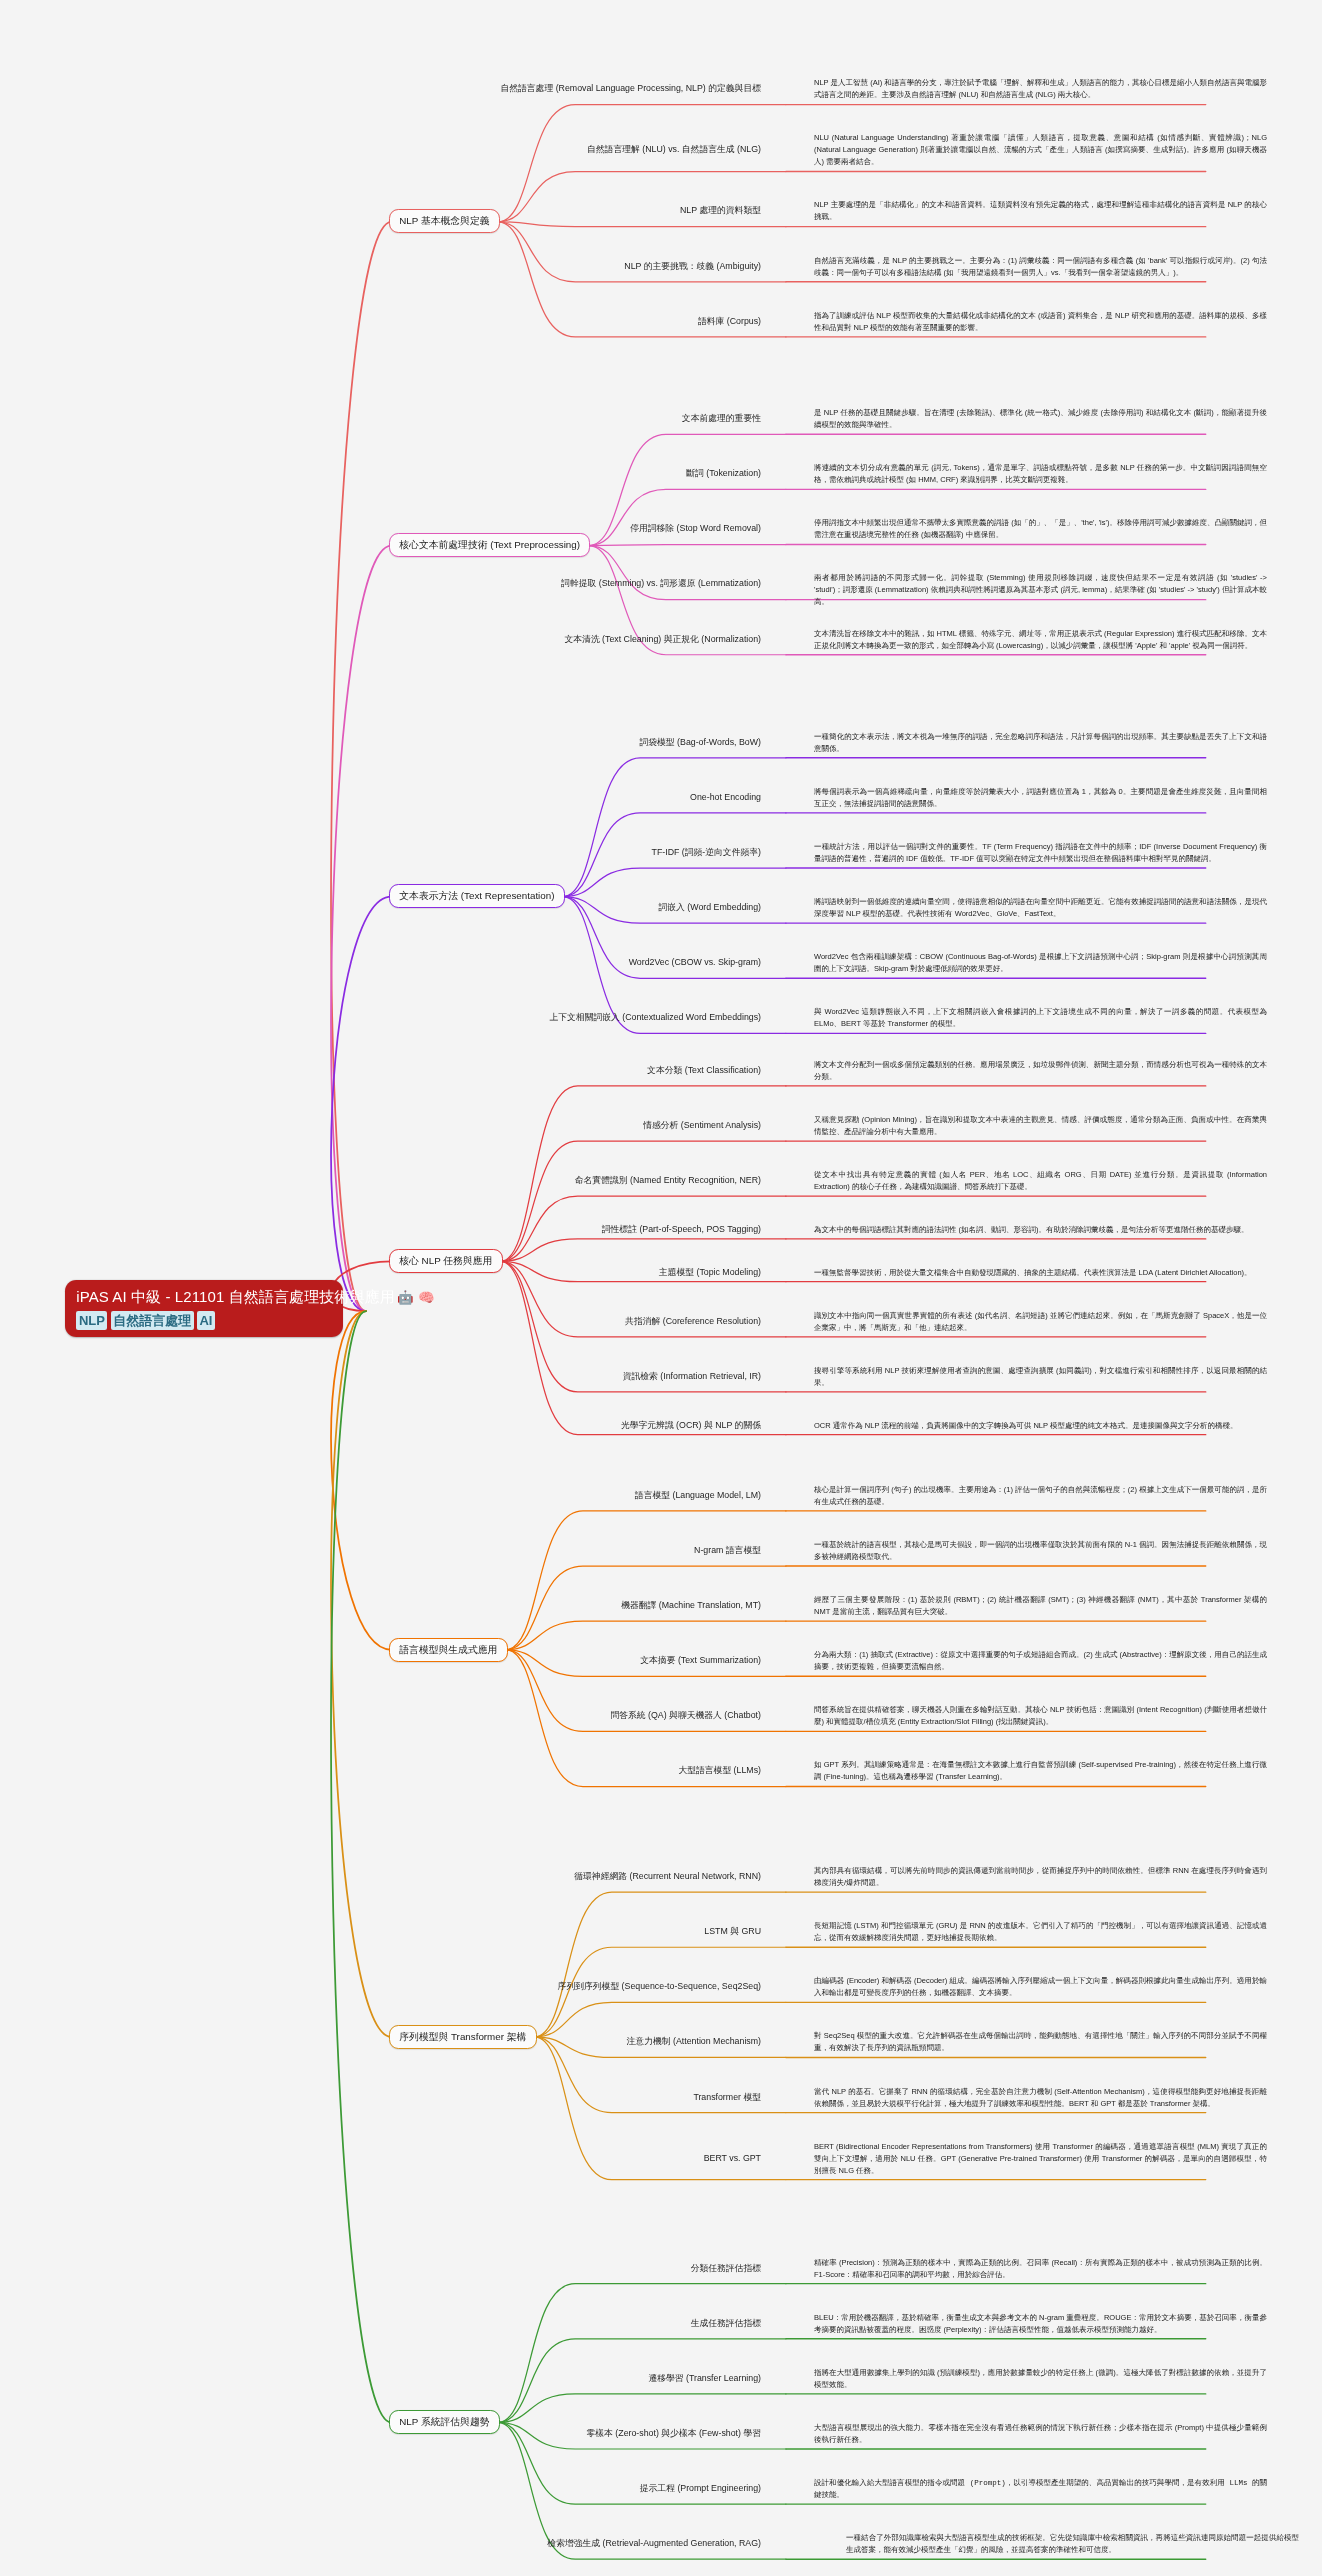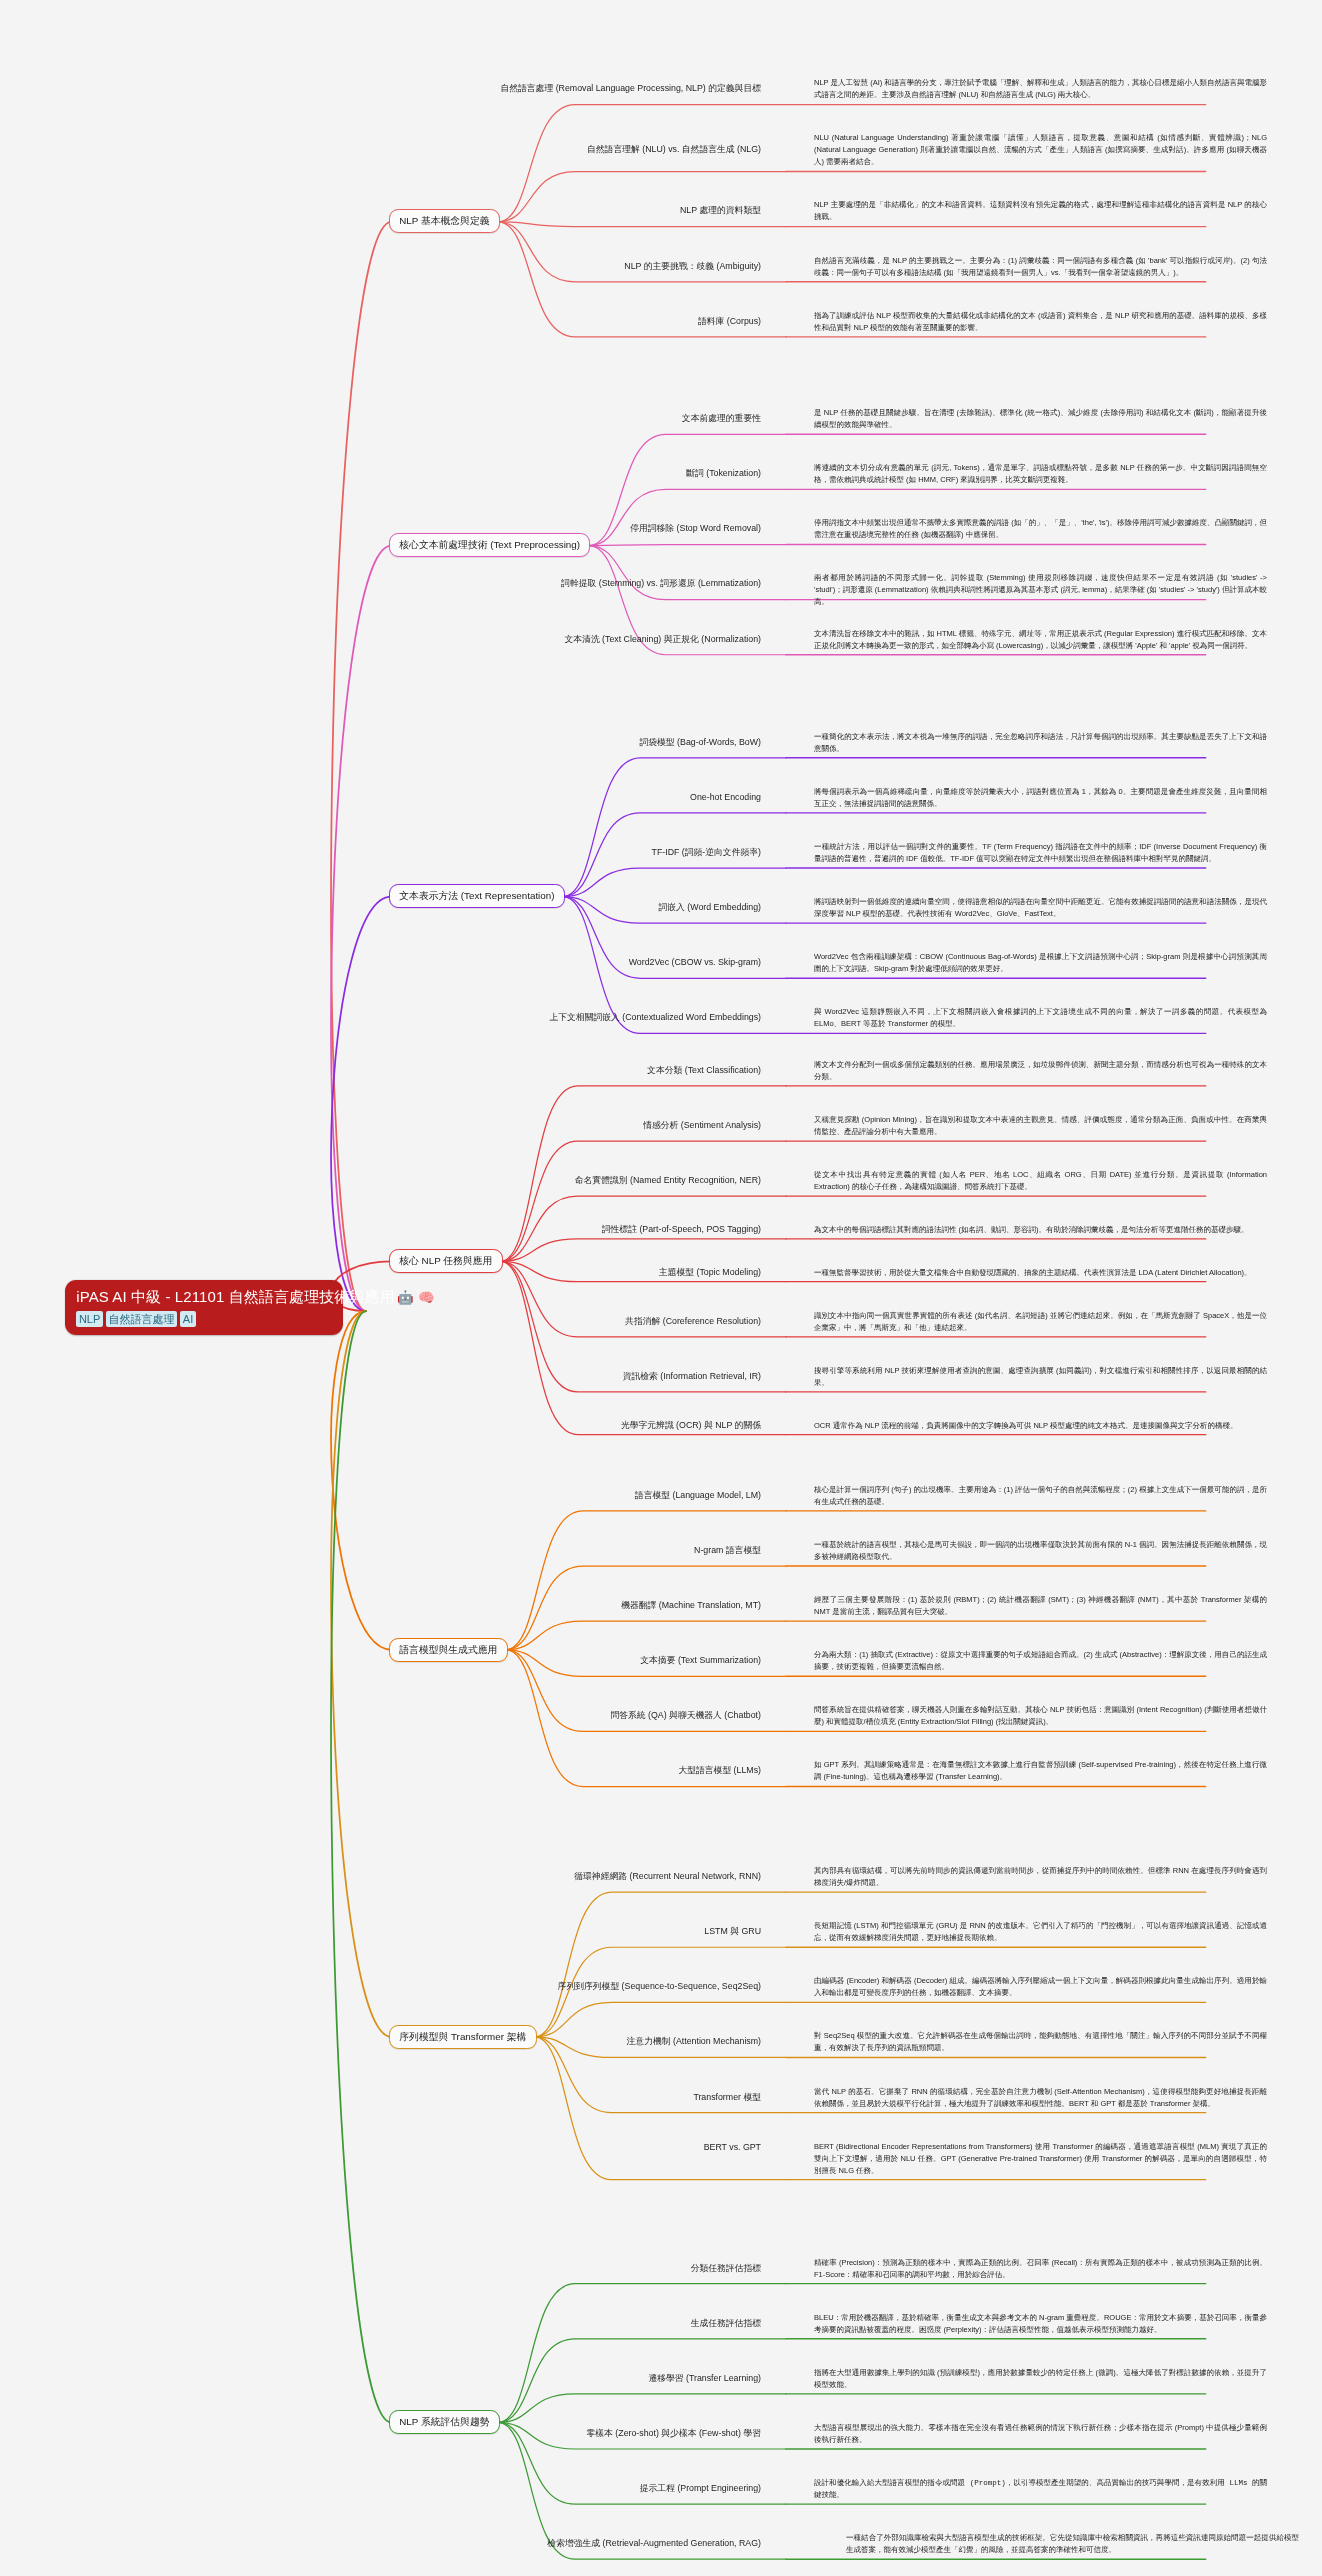--- a/index.html
+++ b/index.html
@@ -34,24 +34,25 @@
     font-size: 15px;
     line-height: 1.25;
     letter-spacing: 0.1px;
     white-space: nowrap;
   }
   .root-emojis { font-size: 13.4px; margin-left:3.1px; }
   .root-tags { margin-top: 4.1px; display:flex; gap:3.1px; }
   .root-tag {
     background: #d3eaf2;
     color: #2b6b82;
-    font-size: 11px;
+    font-size: 13px;
     border-radius: 2.1px;
     padding: 0.5px 2.6px 1px 2.6px;
     line-height:1.35;
+    font-weight:bold;
   }
 
   
   .branch-node {
     position:absolute;
     background:#fbfbfb;
     border-radius: 9.3px;
     padding: 4.6px 9.3px;
     font-size: 9.8px;
     white-space: nowrap;
@@ -327,21 +328,21 @@
       </div>
       <div class="leaf" style="left: 0px; top: 2030px; width: 1288px; align-items: flex-start;">
         <div class="leaf-label" style="position: absolute; right: 527px; max-width: 415px; top: 6.2px;">注意力機制 (Attention Mechanism)</div>
         <div class="leaf-desc" style="position: absolute; left: 814px; width: 453px; top: 0px;">對 Seq2Seq 模型的重大改進。它允許解碼器在生成每個輸出詞時，能夠動態地、有選擇性地「關注」輸入序列的不同部分並賦予不同權重，有效解決了長序列的資訊瓶頸問題。</div>
       </div>
       <div class="leaf" style="left: 0px; top: 2086px; width: 1288px; align-items: flex-start;">
         <div class="leaf-label" style="position: absolute; right: 527px; max-width: 415px; top: 6.2px;">Transformer 模型</div>
         <div class="leaf-desc" style="position: absolute; left: 814px; width: 453px; top: 0px;">當代 NLP 的基石。它摒棄了 RNN 的循環結構，完全基於自注意力機制 (Self-Attention Mechanism)，這使得模型能夠更好地捕捉長距離依賴關係，並且易於大規模平行化計算，極大地提升了訓練效率和模型性能。BERT 和 GPT 都是基於 Transformer 架構。</div>
       </div>
       <div class="leaf" style="left: 0px; top: 2141px; width: 1288px; align-items: flex-start;">
-        <div class="leaf-label" style="position: absolute; right: 527px; max-width: 415px; top: 1px;">BERT vs. GPT</div>
+        <div class="leaf-label" style="position: absolute; right: 527px; max-width: 415px; top: 12px;">BERT vs. GPT</div>
         <div class="leaf-desc" style="position: absolute; left: 814px; width: 453px; top: 0px;">BERT (Bidirectional Encoder Representations from Transformers) 使用 Transformer 的編碼器，通過遮罩語言模型 (MLM) 實現了真正的雙向上下文理解，適用於 NLU 任務。GPT (Generative Pre-trained Transformer) 使用 Transformer 的解碼器，是單向的自迴歸模型，特別擅長 NLG 任務。</div>
       </div>
       <div class="branch-node" style="border: 1.3px solid rgb(217, 144, 22); left: 389px; top: 2025px;">序列模型與 Transformer 架構</div>
       <div class="leaf" style="left: 0px; top: 2257px; width: 1288px; align-items: flex-start;">
         <div class="leaf-label" style="position: absolute; right: 527px; max-width: 415px; top: 6.2px;">分類任務評估指標</div>
         <div class="leaf-desc" style="position: absolute; left: 814px; width: 453px; top: 0px;">精確率 (Precision)：預測為正類的樣本中，實際為正類的比例。召回率 (Recall)：所有實際為正類的樣本中，被成功預測為正類的比例。F1-Score：精確率和召回率的調和平均數，用於綜合評估。</div>
       </div>
       <div class="leaf" style="left: 0px; top: 2312px; width: 1288px; align-items: flex-start;">
         <div class="leaf-label" style="position: absolute; right: 527px; max-width: 415px; top: 6.2px;">生成任務評估指標</div>
         <div class="leaf-desc" style="position: absolute; left: 814px; width: 453px; top: 0px;">BLEU：常用於機器翻譯，基於精確率，衡量生成文本與參考文本的 N-gram 重疊程度。ROUGE：常用於文本摘要，基於召回率，衡量參考摘要的資訊點被覆蓋的程度。困惑度 (Perplexity)：評估語言模型性能，值越低表示模型預測能力越好。</div>

